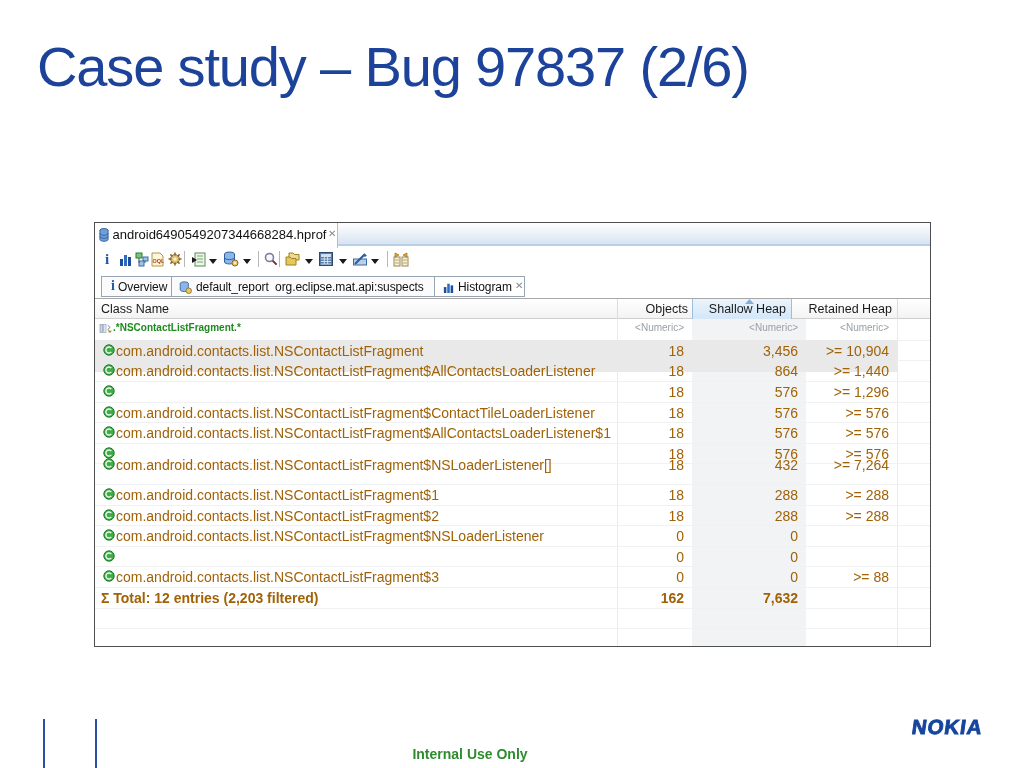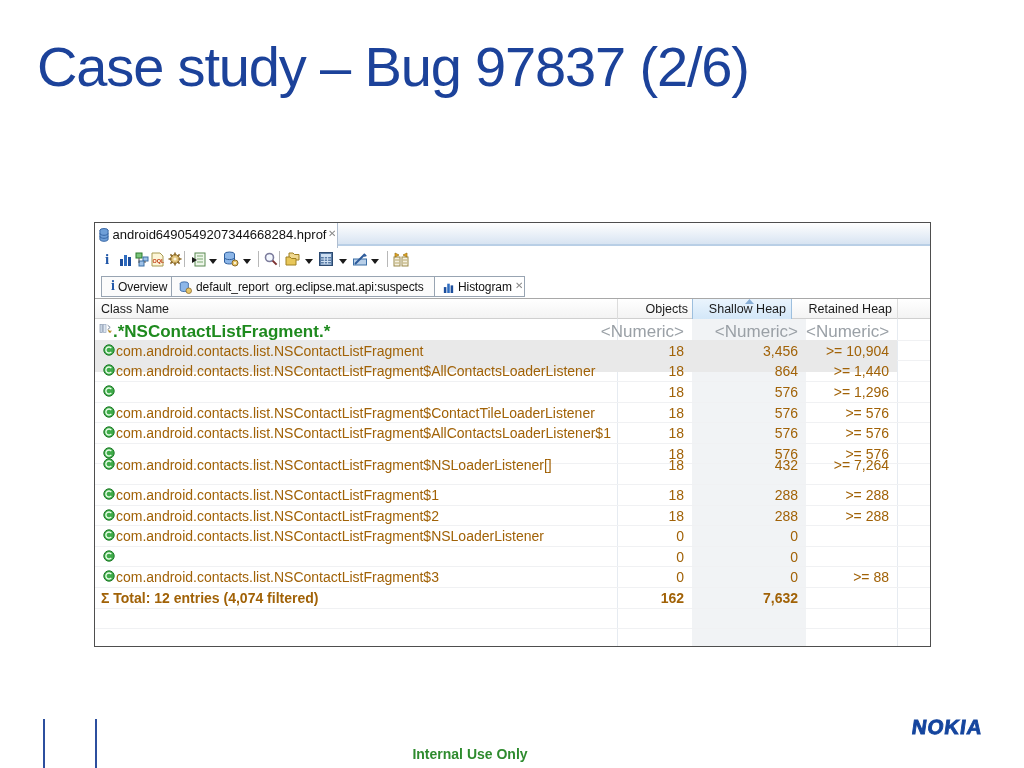--- a/index.html
+++ b/index.html
@@ -21,21 +21,21 @@
 #thead .htxt { position:absolute; top:3px; font-size:12.5px; color:#1a1a1a; white-space:nowrap; }
 #shead { position:absolute; left:597px; top:0; width:100px; height:20.6px; background:linear-gradient(#eaf4fd,#d3e7f8); border-left:1px solid #9dbfde; border-right:1px solid #9dbfde; }
 #scol { position:absolute; left:597px; top:20.6px; width:114px; height:327.79999999999995px; background:#f1f3f5; }
 .vline { position:absolute; top:20.6px; width:1px; height:327.79999999999995px; background:#e6ebf1; }
 .hline { position:absolute; left:0; width:835px; height:1px; background:#f0f1f3; }
 .trow { position:absolute; left:0; width:835px; height:32px; font-size:14px; color:#a16207; }
 .trow.bold { font-weight:bold; }
 .cicon { position:absolute; left:8px; top:4px; }
 .cname { position:absolute; left:21px; top:3px; white-space:nowrap; }
 .cell.num { position:absolute; top:3px; text-align:right; }
-#frow { position:absolute; left:0; top:20.6px; width:835px; height:20.6px; font-size:17px; }
+#frow { position:absolute; left:0; top:20.6px; width:835px; height:20.6px; font-size:10px; }
 #frow .flt { position:absolute; left:18px; top:3px; font-weight:bold; color:#1e8a1e; }
 #frow .num { color:#9aa0a6; }
 #foot-l1 { position:absolute; left:43px; top:719px; width:2px; height:49px; background:#2c4f9e; }
 #foot-l2 { position:absolute; left:95px; top:719px; width:2px; height:49px; background:#2c4f9e; }
 #internal { position:absolute; left:0; top:746px; width:940px; text-align:center; font-size:14px; font-weight:bold; color:#2e8b2e; }
 #nokia { position:absolute; left:911px; top:716px; }
 </style></head>
 <body>
 <div id="title">Case study – Bug 97837 (2/6)</div>
 
@@ -310,21 +310,21 @@
         <svg class="cicon" width="12" height="12" viewBox="0 0 12 12">
           <circle cx="6" cy="6" r="5.2" fill="#3fab49" stroke="#1e7a28" stroke-width="1"></circle>
           <path d="M8.3 4.2a3 3 0 1 0 0 3.6" fill="none" stroke="#eaffea" stroke-width="1.4"></path>
         </svg>
         <div class="cname">com.android.contacts.list.NSContactListFragment$3</div>
         <div class="cell num " style="left:0px;width:589px;">0</div>
         <div class="cell num " style="left:597px;width:106px;">0</div>
         <div class="cell num " style="left:711px;width:83px;">&gt;= 88</div>
       </div>
 <div class="trow bold" style="top:288.4px;">
-        <div class="cname" style="left:6px;">Σ Total: 12 entries (4,074 filtered)</div>
+        <div class="cname" style="left:6px;">Σ Total: 12 entries (2,203 filtered)</div>
         <div class="cell num " style="left:0px;width:589px;">162</div>
         <div class="cell num " style="left:597px;width:106px;">7,632</div>
       </div>
   </div>
 </div>
 
 <div id="foot-l1"></div>
 <div id="foot-l2"></div>
 <div id="internal">Internal Use Only</div>
 <svg id="nokia" width="80" height="20" viewBox="0 0 80 20">

